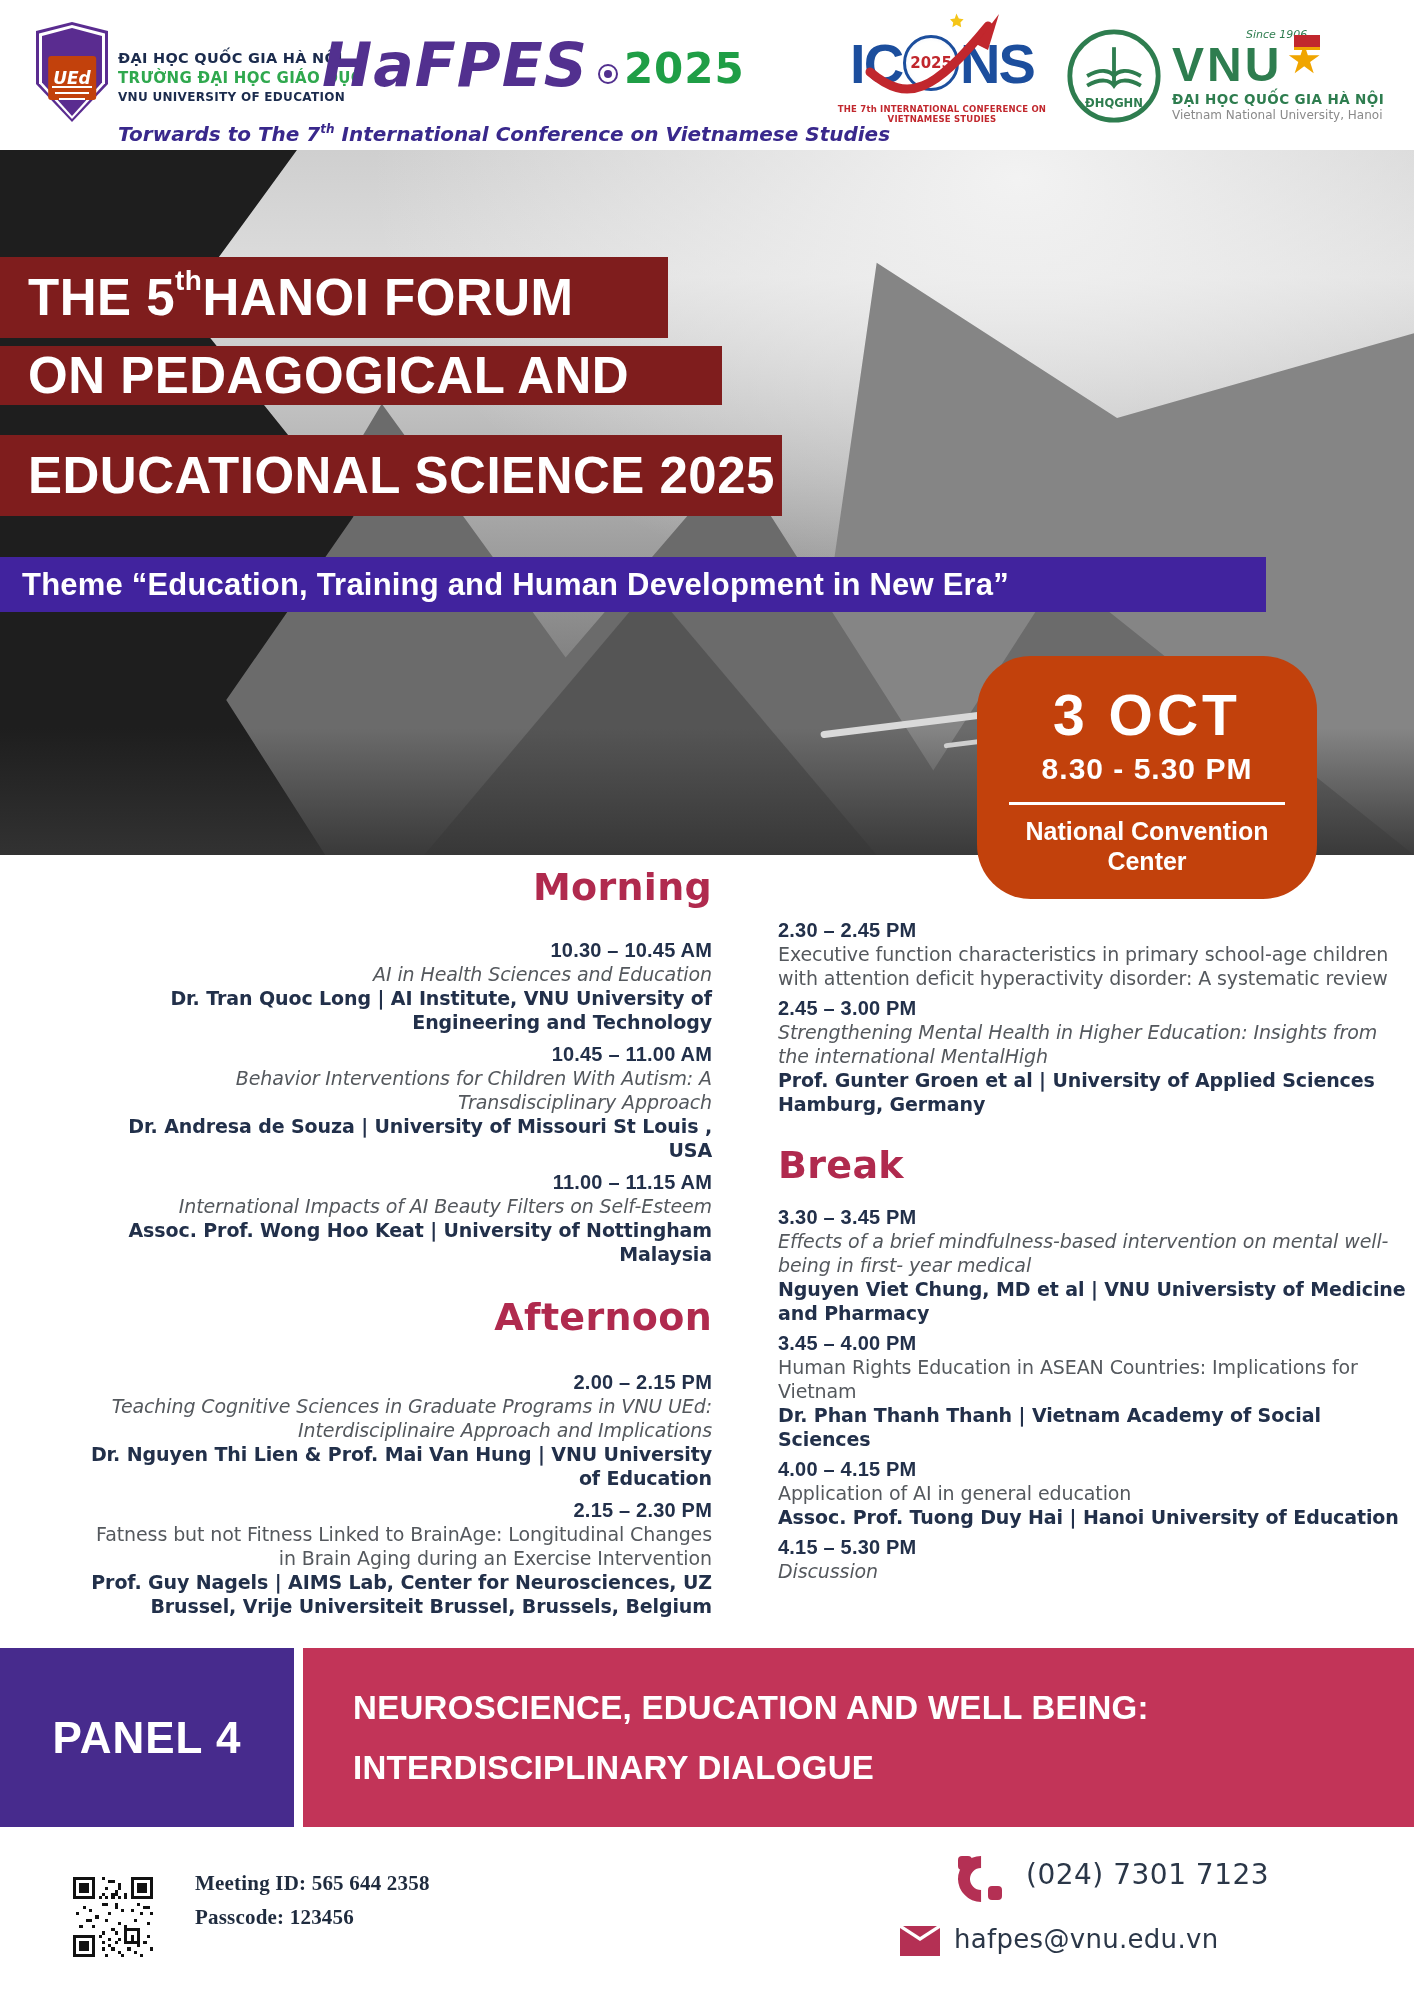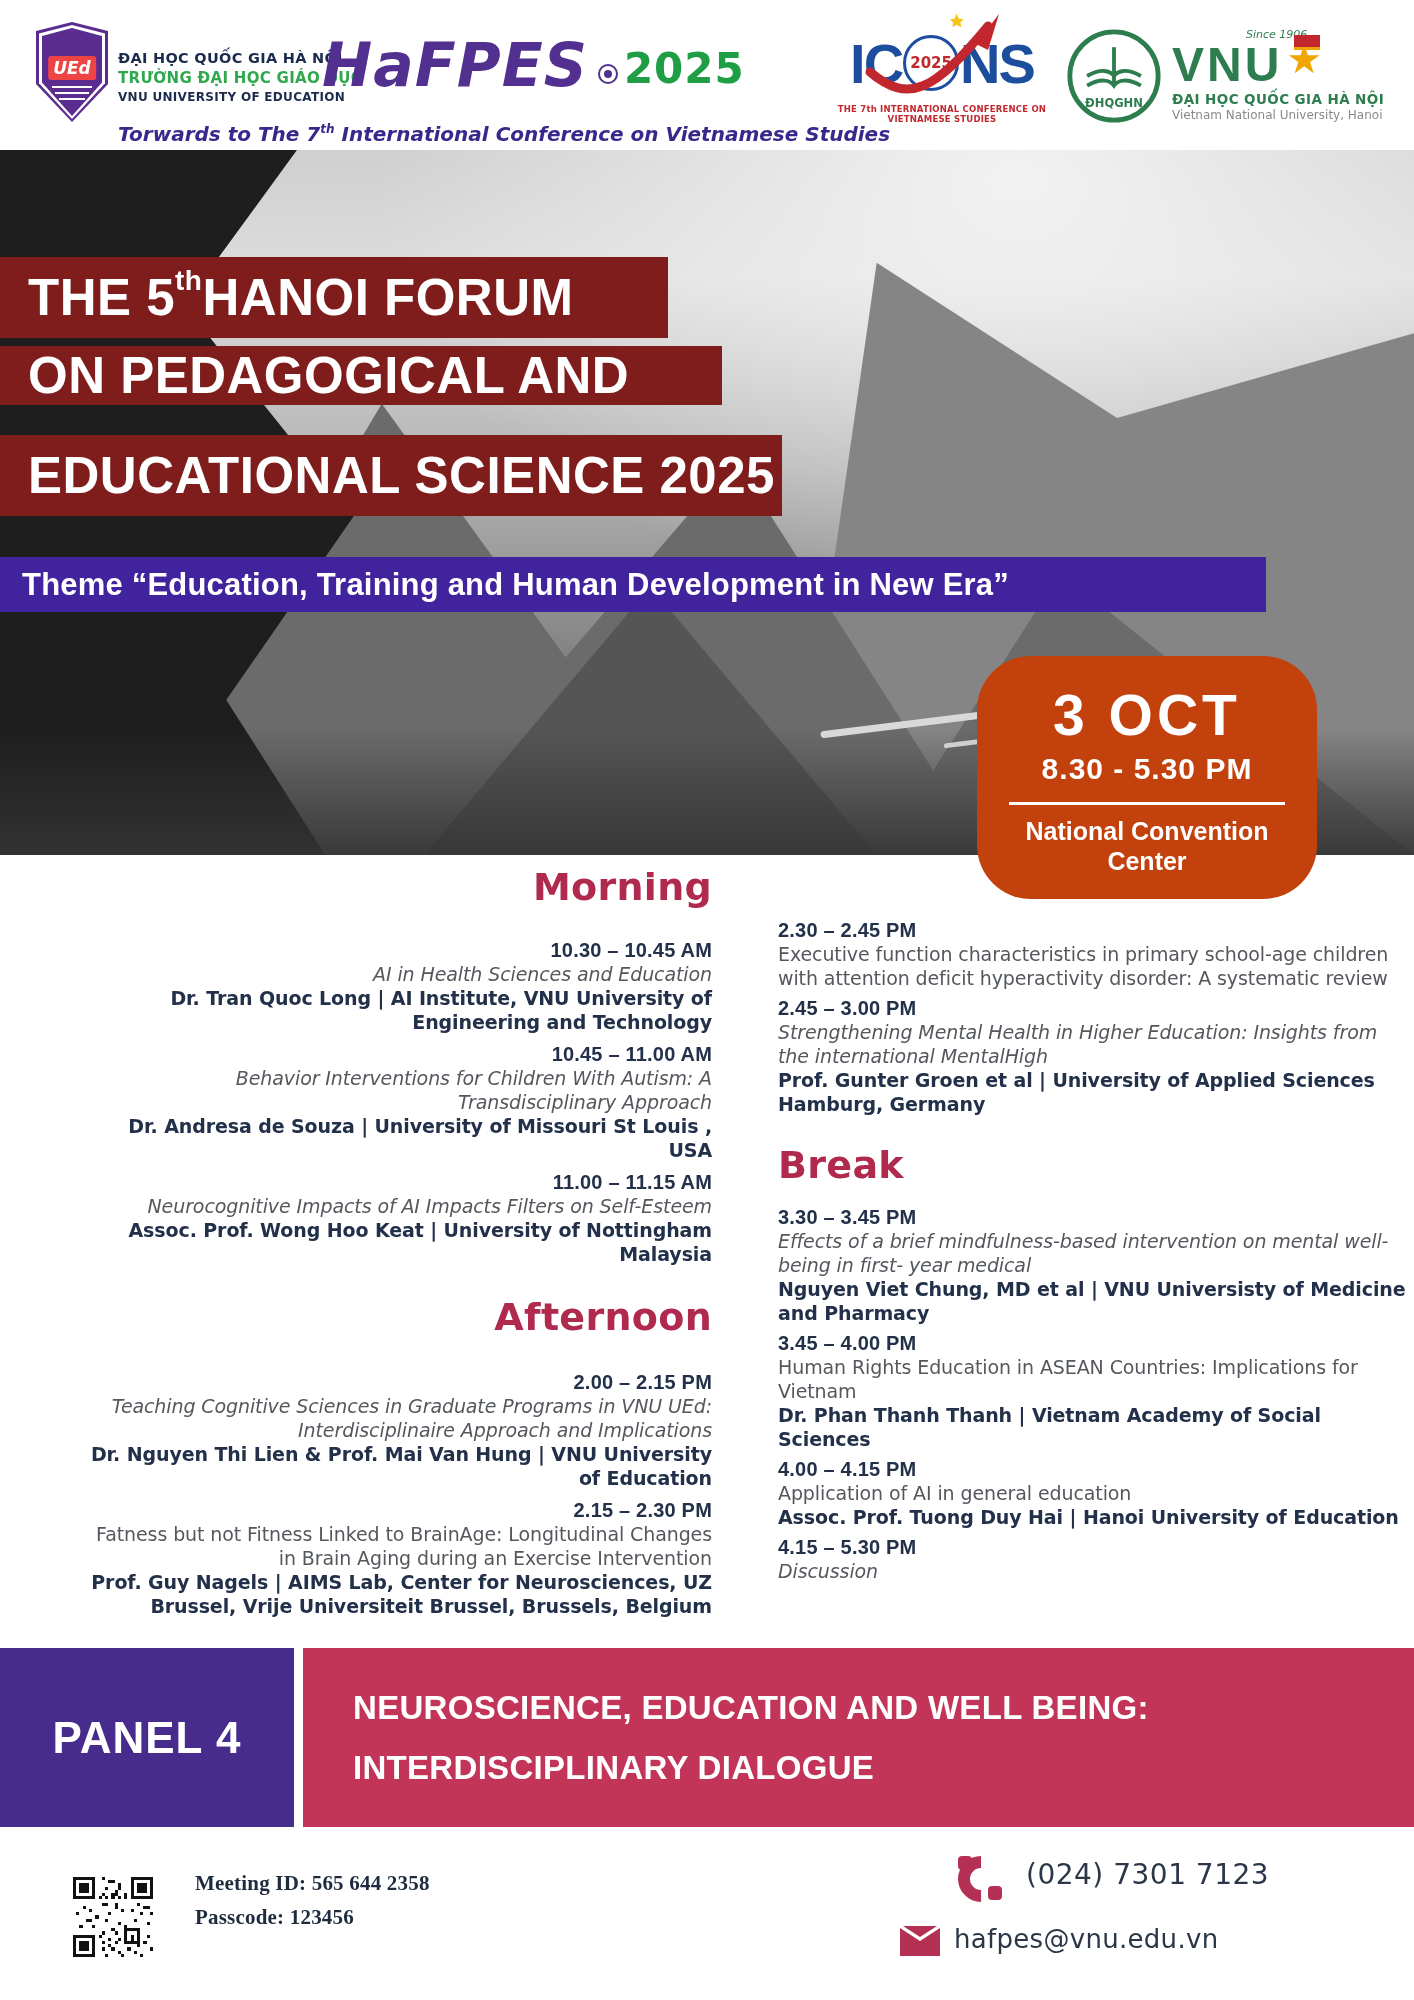--- a/index.html
+++ b/index.html
@@ -6,22 +6,22 @@
   .poster{position:relative;width:1414px;height:2000px;background:#ffffff;overflow:hidden;
           font-family:"DejaVu Sans",sans-serif;margin:0 auto;}
   .abs{position:absolute;}
 
   
   .shield{left:36px;top:22px;width:72px;height:100px;}
   .shield .s1,.shield .s2,.shield .s3{position:absolute;clip-path:polygon(50% 0,100% 9%,100% 62%,50% 100%,0 62%,0 9%);}
   .shield .s1{inset:0;background:#5a2c90;}
   .shield .s2{inset:3px;background:#ffffff;}
   .shield .s3{inset:6px;background:#5a2c90;}
-  .ued-abbr{position:absolute;left:50%;top:34px;transform:translateX(-50%);background:#ef4444;color:#fff;
-            font-weight:bold;font-style:italic;font-size:17px;padding:2px 5px;border-radius:3px;z-index:5;}
+  .ued-abbr{position:absolute;left:50%;top:34px;transform:translateX(-50%);background:#c2410c;color:#fff;
+            font-weight:bold;font-style:italic;font-size:17px;padding:12px 5px;border-radius:3px;z-index:5;}
   .shield-line{position:absolute;left:16px;width:40px;height:2px;background:#fff;z-index:5;}
   .org-block{left:118px;top:48px;line-height:1.4;}
   .org-l1{font-size:14.5px;font-weight:bold;color:#1b2b4d;letter-spacing:.3px;}
   .org-l2{font-size:15px;font-weight:bold;color:#2fa84e;letter-spacing:.3px;}
   .org-l3{font-size:12px;font-weight:bold;color:#1b2b4d;letter-spacing:.3px;}
   .hafpes-wrap{left:322px;top:30px;display:flex;align-items:center;}
   .hafpes-name{font-size:60px;font-weight:800;font-style:italic;color:#52308f;letter-spacing:1px;
                font-family:"DejaVu Sans",sans-serif;}
   .hafpes-emblem{width:16px;height:16px;border:2px solid #52308f;border-radius:50%;margin:18px 6px 0 10px;
                  position:relative;}
@@ -224,21 +224,21 @@
       <div class="sched-title italic">AI in Health Sciences and Education</div>
       <div class="sched-speaker">Dr. Tran Quoc Long | AI Institute, VNU University of Engineering and Technology</div>
     </div>
     <div class="sched-item">
       <div class="sched-time">10.45 – 11.00 AM</div>
       <div class="sched-title italic">Behavior Interventions for Children With Autism: A Transdisciplinary Approach</div>
       <div class="sched-speaker">Dr. Andresa de Souza | University of Missouri St Louis , USA</div>
     </div>
     <div class="sched-item">
       <div class="sched-time">11.00 – 11.15 AM</div>
-      <div class="sched-title italic">Neurocognitive Impacts of AI Impacts Filters on Self-Esteem</div>
+      <div class="sched-title italic">International Impacts of AI Beauty Filters on Self-Esteem</div>
       <div class="sched-speaker">Assoc. Prof. Wong Hoo Keat | University of Nottingham Malaysia</div>
     </div>
 
     <div class="sec-h afternoon">Afternoon</div>
 
     <div class="sched-item">
       <div class="sched-time">2.00 – 2.15 PM</div>
       <div class="sched-title italic">Teaching Cognitive Sciences in Graduate Programs in VNU UEd: Interdisciplinaire Approach and Implications</div>
       <div class="sched-speaker">Dr. Nguyen Thi Lien &amp; Prof. Mai Van Hung | VNU University of Education</div>
     </div>

